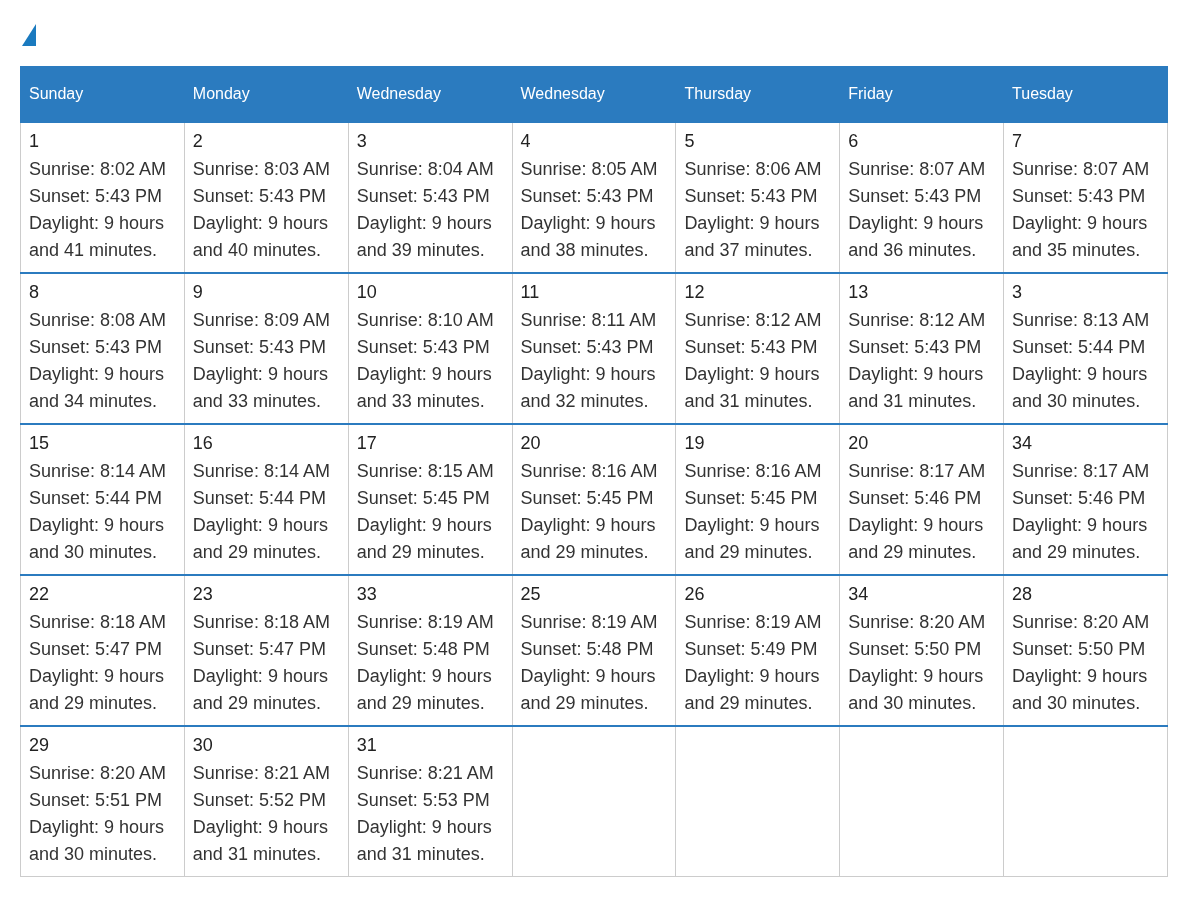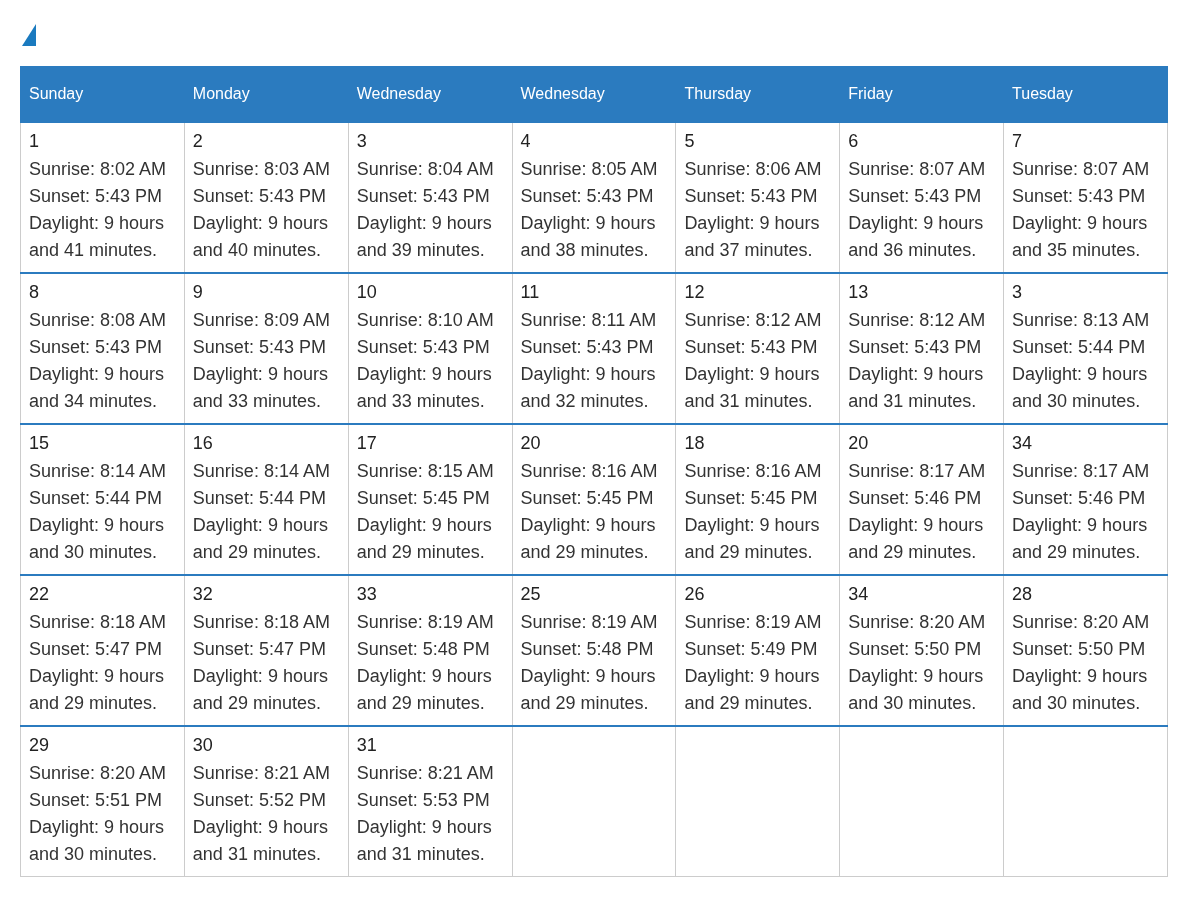--- a/index.html
+++ b/index.html
@@ -298,21 +298,21 @@
         <td>
         <span class="day-number">20</span>
         <div class="day-info">
           Sunrise: 8:16 AM<br>
           Sunset: 5:45 PM<br>
           Daylight: 9 hours<br>
           and 29 minutes.
         </div>
       </td>
         <td>
-        <span class="day-number">18</span>
+        <span class="day-number">19</span>
         <div class="day-info">
           Sunrise: 8:16 AM<br>
           Sunset: 5:45 PM<br>
           Daylight: 9 hours<br>
           and 29 minutes.
         </div>
       </td>
         <td>
         <span class="day-number">20</span>
         <div class="day-info">
@@ -336,21 +336,21 @@
         <td>
         <span class="day-number">22</span>
         <div class="day-info">
           Sunrise: 8:18 AM<br>
           Sunset: 5:47 PM<br>
           Daylight: 9 hours<br>
           and 29 minutes.
         </div>
       </td>
         <td>
-        <span class="day-number">32</span>
+        <span class="day-number">23</span>
         <div class="day-info">
           Sunrise: 8:18 AM<br>
           Sunset: 5:47 PM<br>
           Daylight: 9 hours<br>
           and 29 minutes.
         </div>
       </td>
         <td>
         <span class="day-number">33</span>
         <div class="day-info">

